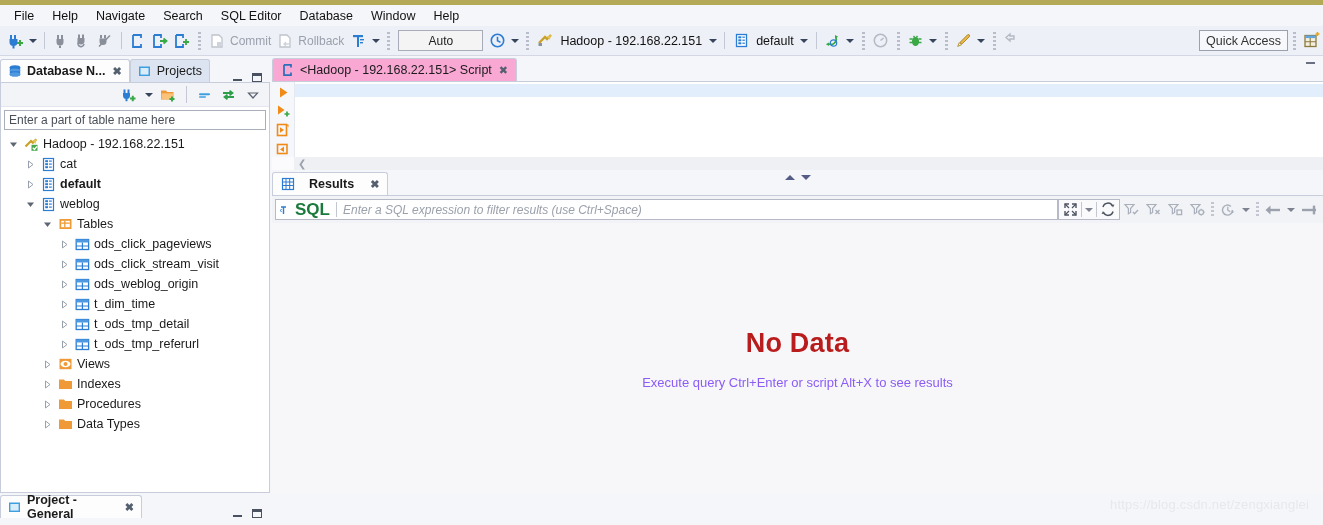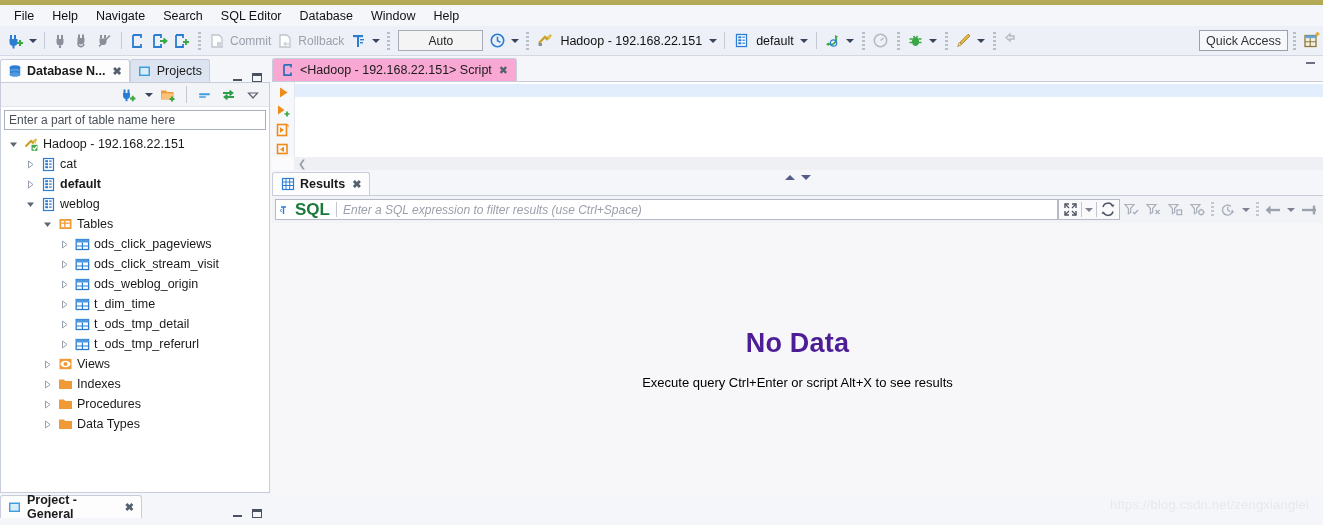--- a/index.html
+++ b/index.html
@@ -154,21 +154,21 @@
   .tri-up { width: 0; height: 0; border-left: 5px solid transparent;
     border-right: 5px solid transparent; border-bottom: 5px solid #555d86; }
   .tri-dn { width: 0; height: 0; border-left: 5px solid transparent;
     border-right: 5px solid transparent; border-top: 5px solid #555d86; }
 
   
   .results-panel {
     position: absolute; left: 272px; top: 172px; width: 1051px; height: 321px;
   }
   .rtab {
-    height: 23px; display: inline-flex; align-items: center; gap: 5px;
+    height: 23px; display: inline-flex; align-items: center; gap: 14px;
     padding: 0 8px; font-size: 12.5px; background: #fdfdfe; font-weight: bold;
     border: 1px solid #c8cddb; border-bottom: none; border-radius: 3px 3px 0 0;
   }
   .results-body {
     position: absolute; left: 0; top: 23px; width: 1051px; height: 298px;
     border-top: 1px solid #c8cddb; background: #f7f7f9;
   }
   .results-toolbar {
     height: 27px; display: flex; align-items: center; padding: 2px 3px;
     background: #f2f3f7; gap: 0px;
@@ -189,22 +189,22 @@
   .rt-arrow::after { content: ""; border-left: 4px solid transparent;
     border-right: 4px solid transparent; border-top: 4px solid #7d828e; }
   .rt-dots { width: 3px; height: 16px; margin: 0 3px;
     background-image: repeating-linear-gradient(to bottom, #c2c6d0 0 2px, transparent 2px 4px); }
 
   .nodata-zone {
     position: absolute; left: 0; top: 27px; width: 1051px; height: 271px;
     background: #f7f7f9; display: flex; flex-direction: column;
     align-items: center; justify-content: center;
   }
-  .nodata-title { font-size: 27px; font-weight: bold; color: #4c1d95; letter-spacing: .2px; }
-  .nodata-sub { font-size: 13px; color: #000000; margin-top: 16px; }
+  .nodata-title { font-size: 27px; font-weight: bold; color: #b91c1c; letter-spacing: .2px; }
+  .nodata-sub { font-size: 13px; color: #8b5cf6; margin-top: 16px; }
 
   
   .bottom-panel {
     position: absolute; left: 0; top: 494px; width: 270px; height: 31px;
   }
   .btab {
     height: 23px; display: flex; align-items: center; gap: 5px;
     padding: 0 7px; font-size: 12.5px; font-weight: bold;
     background: #fdfdfe; border: 1px solid #c8cddb; border-bottom: none;
     border-radius: 3px 3px 0 0; width: 142px;

